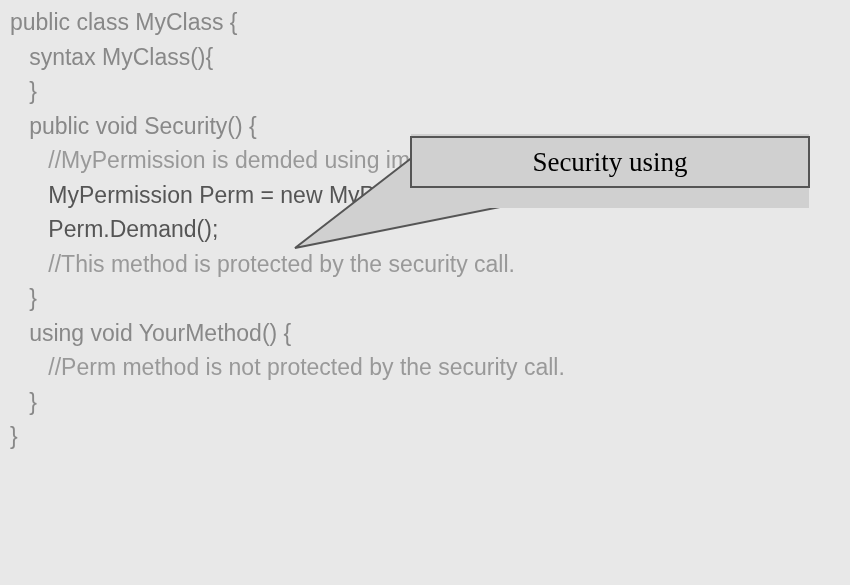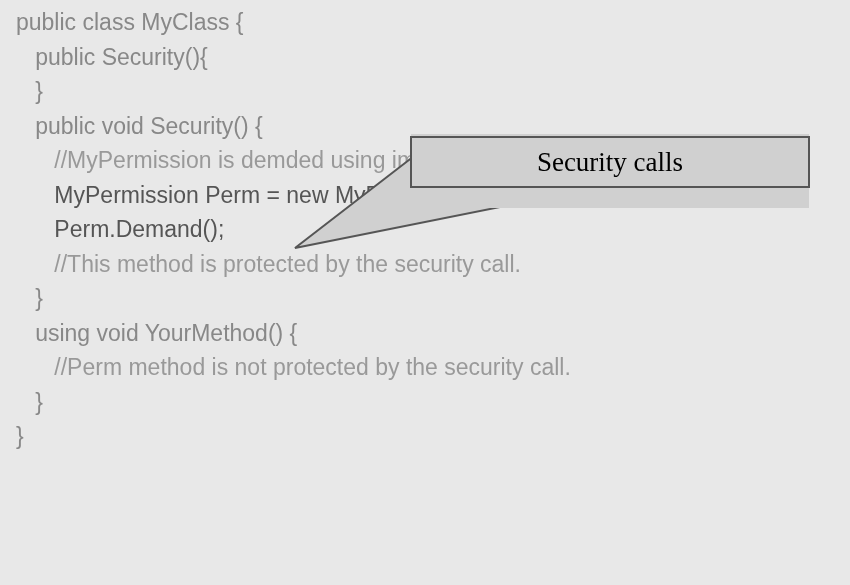--- a/index.html
+++ b/index.html
@@ -6,21 +6,21 @@
       margin: 0;
       padding: 0;
       background: #e8e8e8;
       font-family: "Segoe UI", Arial, sans-serif;
       width: 850px;
       height: 585px;
       position: relative;
       overflow: hidden;
     }
     .code-area {
-      padding: 5px 16px;
+      padding: 5px 10px;
       font-size: 23px;
       line-height: 1.5;
       color: #888;
       position: relative;
     }
     .line {
       white-space: pre;
       font-family: "Segoe UI", Arial, sans-serif;
     }
     .comment {
@@ -52,21 +52,21 @@
       top: -140px;
       left: -175px;
       z-index: -1;
     }
   </style>
 </head>
 <body>
 
 <div class="code-area">
   <div class="line">public class MyClass {</div>
-  <div class="line">   public Security(){</div>
+  <div class="line">   syntax MyClass(){</div>
   <div class="line"></div>
   <div class="line">   }</div>
   <div class="line"></div>
   <div class="line">   public void Security() {</div>
   <div class="line comment"><span>      //MyPermission is dem</span><span style="position:relative;z-index:-2;">ded using imperative syntax.</span></div>
   <div class="line code-dark">      MyPermission Perm = new MyPermission();</div>
   <div class="line code-dark">      Perm.Demand();</div>
   <div class="line comment">      //This method is protected by the security call.</div>
   <div class="line">   }</div>
   <div class="line"></div>
@@ -75,15 +75,15 @@
   <div class="line">   }</div>
   <div class="line">}</div>
 </div>
 
 <div class="callout">
   <svg class="tail" width="600" height="260">
     <polygon points="205,140 280,208 60,252" fill="#d0d0d0" stroke="#555" stroke-width="2"></polygon>
     <rect x="176" y="138" width="398" height="74" fill="#d0d0d0" stroke="none"></rect>
   </svg>
   <div class="callout-box">
-    <div>Security calls</div>
+    <div>Security using</div>
   </div>
 </div>
 
 </body></html>

